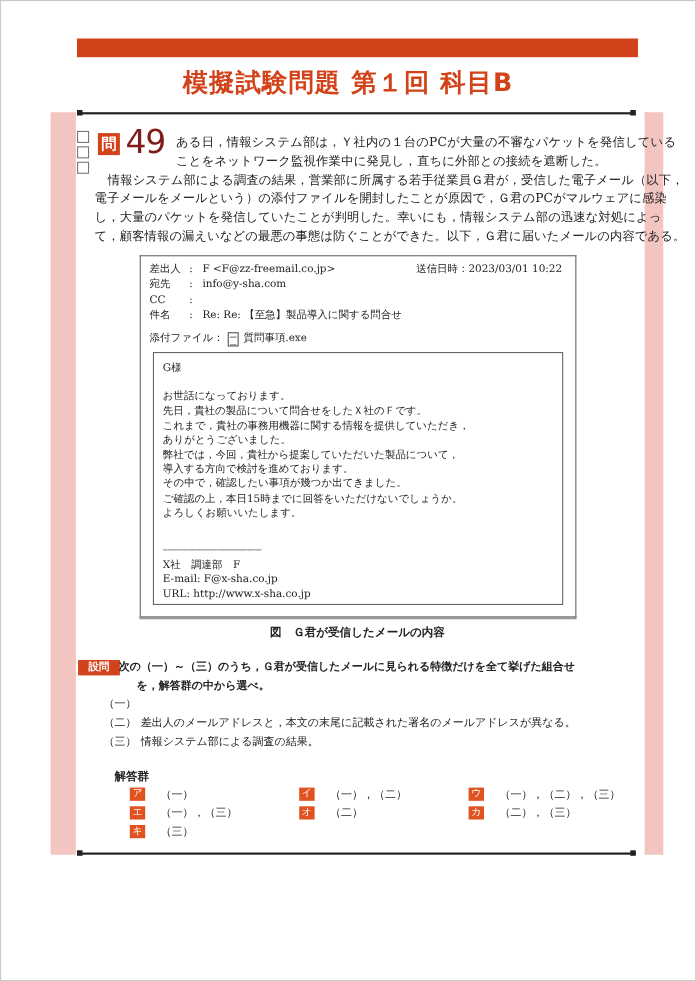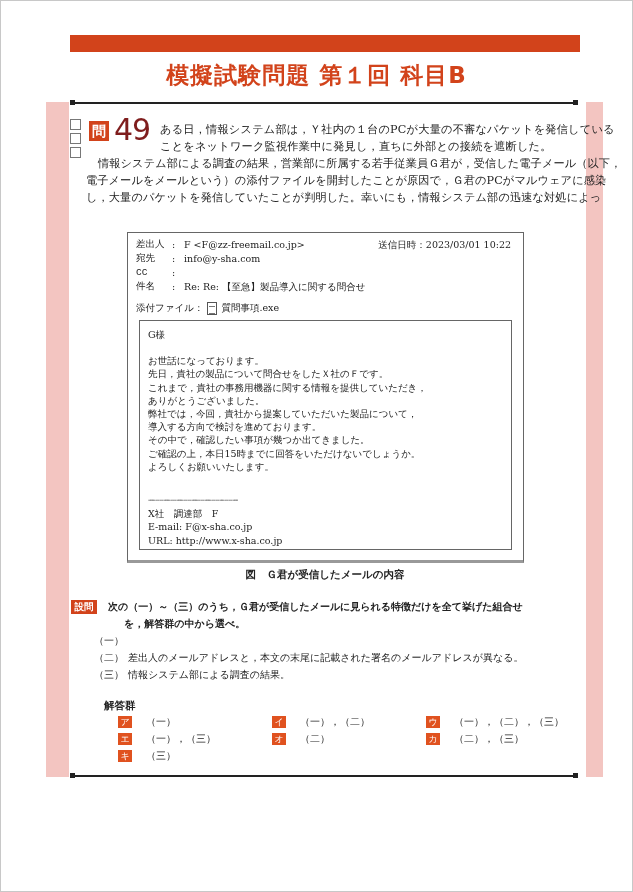--- a/index.html
+++ b/index.html
@@ -67,21 +67,21 @@
   .email-outer {
     position:absolute; left:127px; top:232px; width:397px; height:331px;
     border:1px solid #666; border-bottom:3px solid #999; box-sizing:border-box;
     background:#fff;
   }
   .email-headers {
     position:absolute; left:136px; top:238px; width:380px;
     font-size:9.5px; line-height:14px;
   }
   .hdr-row { display:flex; white-space:nowrap; }
-  .hdr-label { width:36px;font-family:Liberation Mono, monospace; }
+  .hdr-label { width:36px; }
   .hdr-colon { width:12px; }
   .hdr-date { position:absolute; right:5px; top:0; }
   .attach-row {
     position:absolute; left:136px; top:301px; font-size:9.5px; line-height:14px;
     display:flex; align-items:center; white-space:nowrap;text-align:right;
   }
   .file-icon {
     display:inline-block; width:10px; height:13px; border:1px solid #555;
     margin:0 4px 0 4px; position:relative; background:#fff; box-sizing:border-box;
   }
@@ -103,21 +103,21 @@
     position:absolute; left:148px; top:494px; font-size:9.5px; line-height:13.2px;
   }
   .email-sig p { margin:0; white-space:nowrap; }
   .fig-caption {
     position:absolute; left:0; top:568px; width:650px; text-align:center;
     font-family:"DejaVu Sans", "Liberation Sans", sans-serif; font-weight:bold;
     font-size:10.5px;
   }
 
   .setsumon-badge {
-    position:absolute; left:71px; top:600px; width:26px; height:14px;
+    position:absolute; left:71px; top:600px; width:38px; height:14px;
     background:#d2431b; color:#fff; font-size:9.5px; line-height:14px; text-align:center;
     font-family:"DejaVu Sans", "Liberation Sans", sans-serif; font-weight:bold;
   }
   .question {
     position:absolute; left:108px; top:598px; width:480px;
     font-family:"DejaVu Sans", "Liberation Sans", sans-serif;
     font-size:10px; line-height:17px; color:#222;font-weight:bold;
   }
   .question p { margin:0; white-space:nowrap; }
   .question p.cont { padding-left:16px; }
@@ -161,20 +161,21 @@
 <div class="q-number">49</div>
 
 <div class="intro">
   <p>ある日，情報システム部は，Ｙ社内の１台のPCが大量の不審なパケットを発信している</p>
   <p>ことをネットワーク監視作業中に発見し，直ちに外部との接続を遮断した。</p>
 </div>
 <div class="para">
   <p class="indent">情報システム部による調査の結果，営業部に所属する若手従業員Ｇ君が，受信した電子メール（以下，</p>
   <p>電子メールをメールという）の添付ファイルを開封したことが原因で，Ｇ君のPCがマルウェアに感染</p>
   <p>し，大量のパケットを発信していたことが判明した。幸いにも，情報システム部の迅速な対処によっ</p>
+  <p>て，顧客情報の漏えいなどの最悪の事態は防ぐことができた。以下，Ｇ君に届いたメールの内容である。</p>
 </div>
 
 <div class="email-outer"></div>
 <div class="email-headers">
   <div class="hdr-row">
     <span class="hdr-label">差出人</span>
     <span class="hdr-colon">:</span>
     <span>F &lt;F@zz-freemail.co.jp&gt;</span>
   </div>
   <span class="hdr-date">送信日時：2023/03/01  10:22</span>

